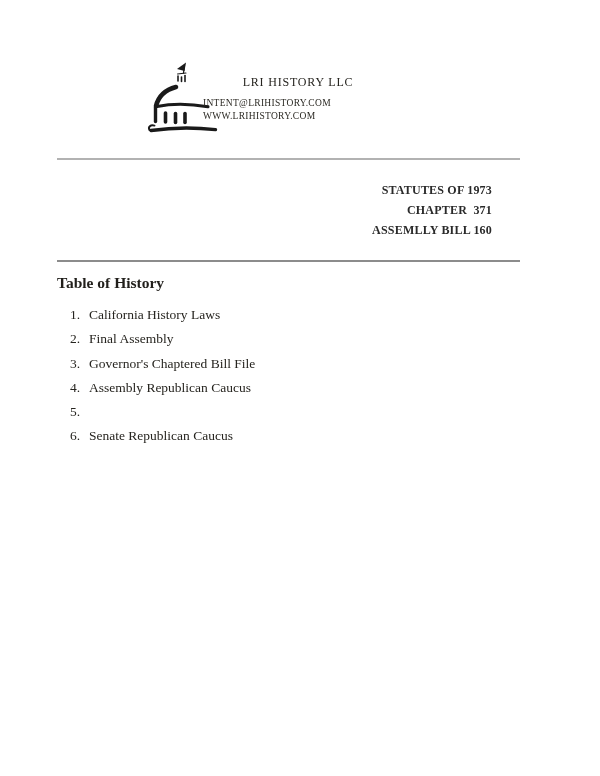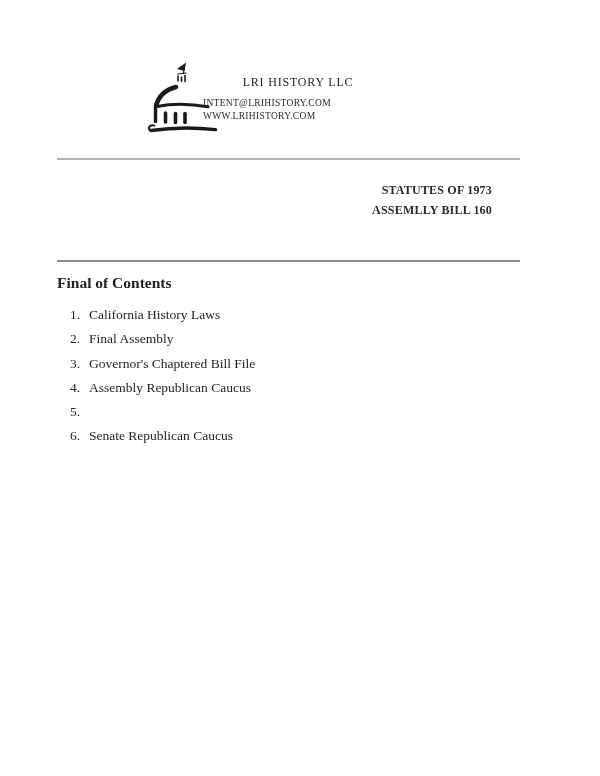--- a/index.html
+++ b/index.html
@@ -153,26 +153,27 @@
 
   <div class="contact-block">
     <div>INTENT@LRIHISTORY.COM</div>
     <div>WWW.LRIHISTORY.COM</div>
   </div>
 
   <div class="rule rule-top"></div>
 
   <div class="reference">
     <div>STATUTES OF 1973</div>
+    <div>CHAPTER&nbsp; 371</div>
     <div>ASSEMLLY BILL 160</div>
   </div>
 
   <div class="rule rule-bottom"></div>
 
-  <h2 class="toc-heading">Final of Contents</h2>
+  <h2 class="toc-heading">Table of History</h2>
 
   <ol class="toc-list">
     <li class="toc-item">
       <span class="toc-num">1.</span>
       <span class="toc-label">California History Laws</span>
     </li>
     <li class="toc-item">
       <span class="toc-num">2.</span>
       <span class="toc-label">Final Assembly</span>
     </li>

